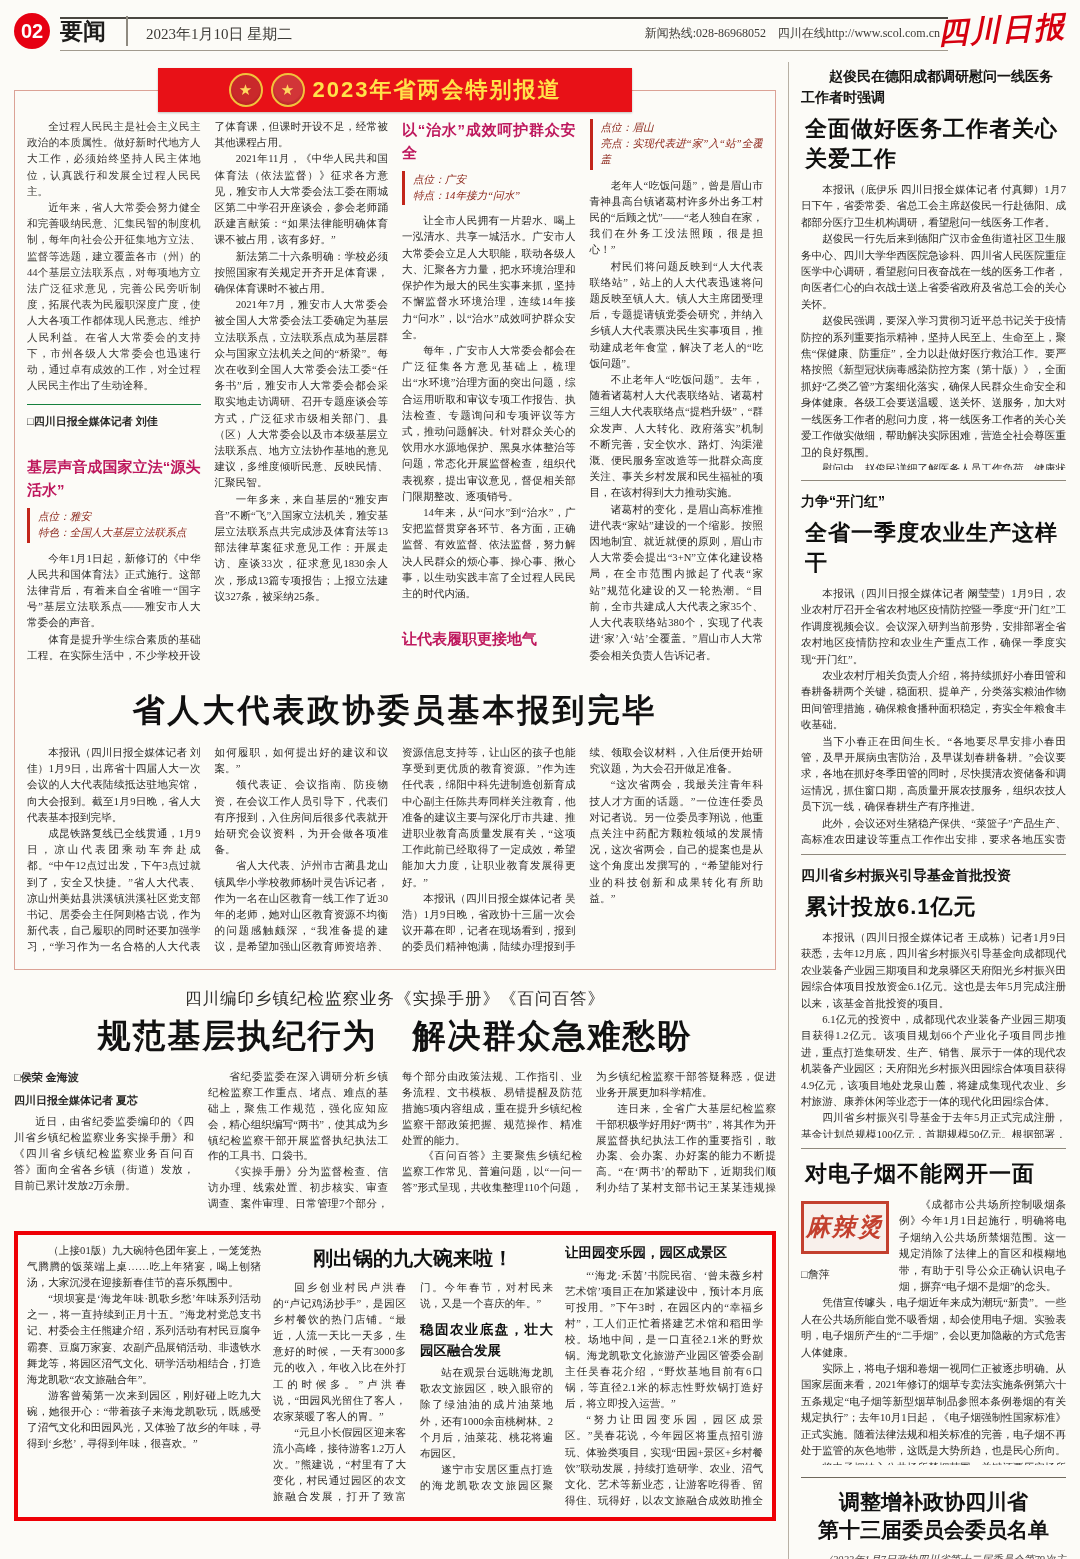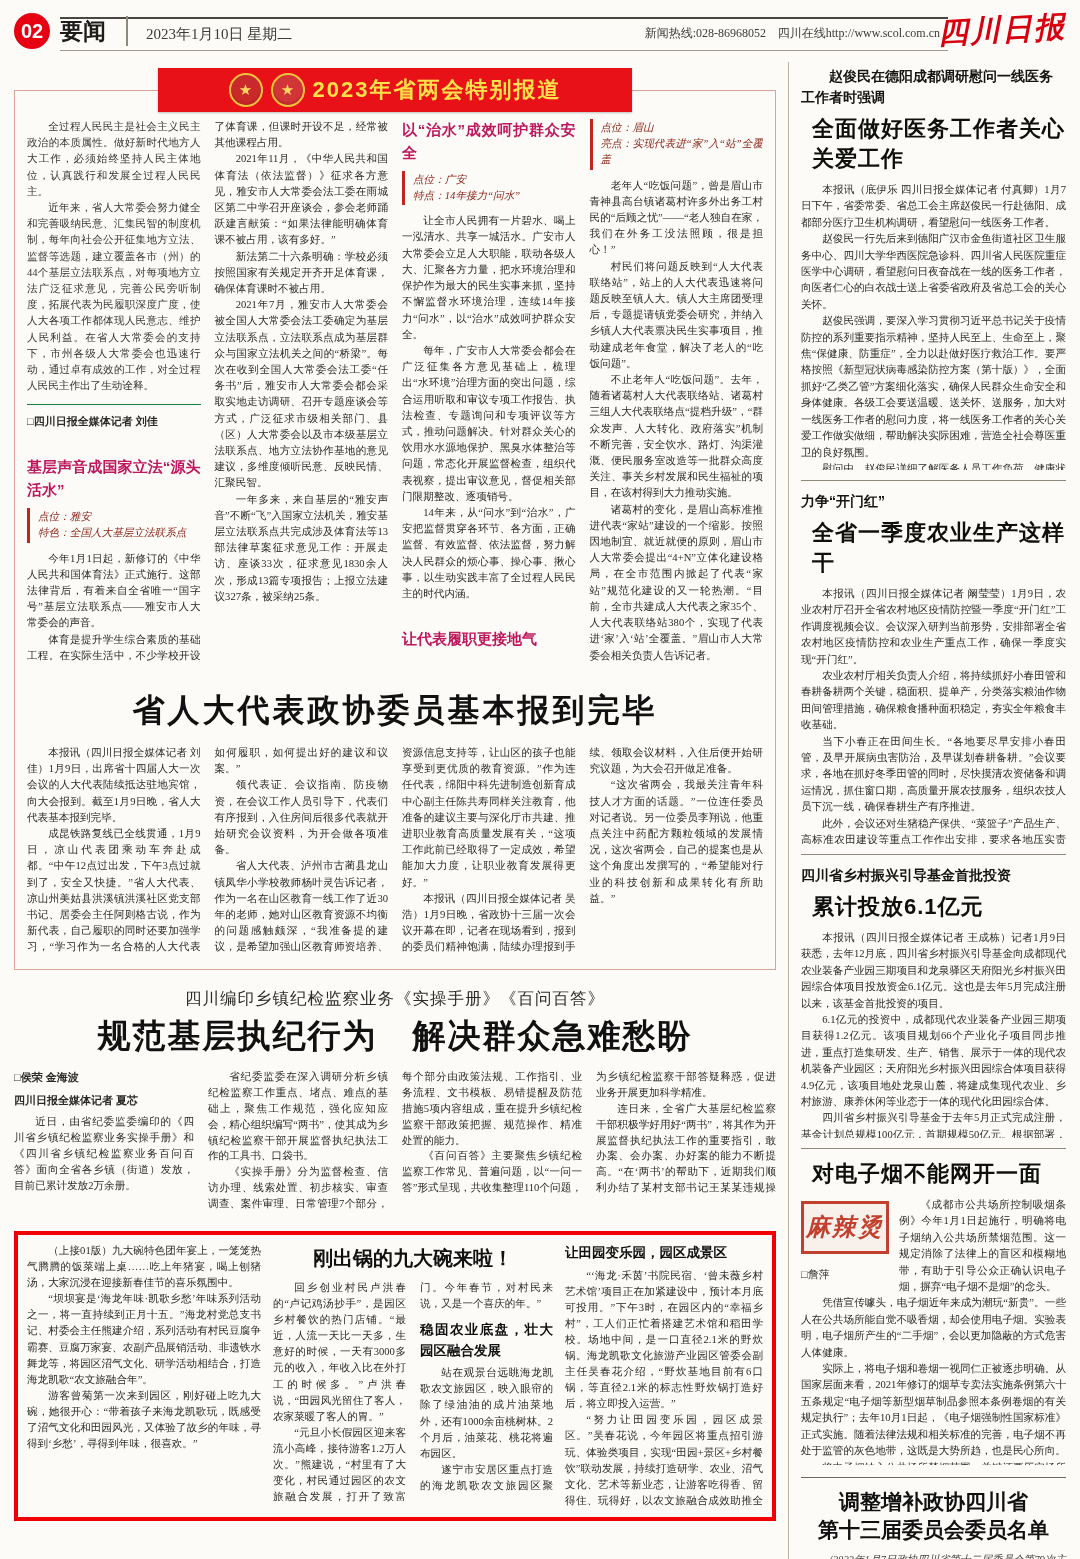--- a/index.html
+++ b/index.html
@@ -80,21 +80,21 @@
   .bc4{width:198px;font-size:10.6px;line-height:1.52;text-align:justify;overflow:hidden;}
   .bsub{font-family:"Liberation Sans",sans-serif;font-weight:bold;font-size:13.5px;
         margin:8px 0 4px 0;text-indent:0;color:#111;}
   .bsub.first{margin-top:0;}
 
   
   .r-kicker{font-family:"Liberation Sans",sans-serif;font-weight:bold;font-size:14px;
             line-height:1.5;text-indent:2em;color:#161513;}
   .r-kicker.noind{text-indent:0;}
   .r-head{font-family:"Liberation Sans",sans-serif;font-weight:bold;font-size:22px;
-          margin:6px 0 8px 11px;color:#0f0f0e;letter-spacing:1px;}
+          margin:6px 0 8px 4px;color:#0f0f0e;letter-spacing:1px;}
   .r-body{font-size:10.6px;line-height:1.55;text-align:justify;overflow:hidden;}
   .divider{border-top:1px solid #8f887c;margin:10px 0;}
   .seal-wrap{float:left;width:88px;margin:4px 10px 2px 0;}
   .seal{border:3px solid #c3402e;color:#c3402e;font-weight:bold;font-size:24px;
         font-style:italic;text-align:center;padding:5px 2px;letter-spacing:2px;
         background:rgba(195,64,46,.06);}
   .seal-author{margin-top:12px;font-size:11px;color:#2b2a28;}
   .namelist{border-top:1px solid #6f685c;margin-top:12px;padding-top:10px;}
   .nl-head{text-align:center;font-family:"Liberation Sans",sans-serif;font-weight:bold;
            font-size:21px;line-height:1.35;color:#111;}
@@ -158,21 +158,21 @@
           <p class="p">14年来，从“问水”到“治水”，广安把监督贯穿各环节、各方面，正确监督、有效监督、依法监督，努力解决人民群众的烦心事、操心事、揪心事，以生动实践丰富了全过程人民民主的时代内涵。</p>
 
           <h3 class="sub">让代表履职更接地气</h3>
           <div class="tags">
             <div>点位：眉山</div>
             <div>亮点：实现代表进“家”入“站”全覆盖</div>
           </div>
           <p class="p">老年人“吃饭问题”，曾是眉山市青神县高台镇诸葛村许多外出务工村民的“后顾之忧”——“老人独自在家，我们在外务工没法照顾，很是担心！”</p>
           <p class="p">村民们将问题反映到“人大代表联络站”，站上的人大代表迅速将问题反映至镇人大。镇人大主席团受理后，专题提请镇党委会研究，并纳入乡镇人大代表票决民生实事项目，推动建成老年食堂，解决了老人的“吃饭问题”。</p>
           <p class="p">不止老年人“吃饭问题”。去年，随着诸葛村人大代表联络站、诸葛村三组人大代表联络点“提档升级”，“群众发声、人大转化、政府落实”机制不断完善，安全饮水、路灯、沟渠灌溉、便民服务室改造等一批群众高度关注、事关乡村发展和民生福祉的项目，在该村得到大力推动实施。</p>
-          <p class="p">诸葛村的变化，是眉山高标准推进代表“家站”建设的一个缩影。按照因地制宜、就近就便的原则，眉山市人大常委会提出“4+N”立体化建设格局，在全市范围内掀起了代表“家站”规范化建设的又一轮热潮。“目前，全市共建成人大代表之家35个、人大代表联络站380个，实现了代表进‘家’入‘站’全覆盖。”眉山市人大常委会相关负责人告诉记者。</p>
+          <p class="p">诸葛村的变化，是眉山高标准推进代表“家站”建设的一个缩影。按照因地制宜、就近就便的原则，眉山市人大常委会提出“3+N”立体化建设格局，在全市范围内掀起了代表“家站”规范化建设的又一轮热潮。“目前，全市共建成人大代表之家35个、人大代表联络站380个，实现了代表进‘家’入‘站’全覆盖。”眉山市人大常委会相关负责人告诉记者。</p>
           <p class="p">人大代表“家站”是人大代表密切联系群众的“连心桥”和为人民服务的主阵地，更是践行全过程人民民主的重要平台和有力抓手。去年10月，省人大常委会出台《关于进一步规范和加强四川省“代表之家”“代表联络站”等人大代表联系人民群众工作平台建设运行的指导意见》，确保全省代表“家站”建设运行更加规范化、标准化、专业化。</p>
 
         </div>
 
         <h2 class="h-report">省人大代表政协委员基本报到完毕</h2>
         <div class="cols4b">
           <p class="p">本报讯（四川日报全媒体记者 刘佳）1月9日，出席省十四届人大一次会议的人大代表陆续抵达驻地宾馆，向大会报到。截至1月9日晚，省人大代表基本报到完毕。</p>
           <p class="p">成昆铁路复线已全线贯通，1月9日，凉山代表团乘动车奔赴成都。“中午12点过出发，下午3点过就到了，安全又快捷。”省人大代表、凉山州美姑县洪溪镇洪溪社区党支部书记、居委会主任阿则格古说，作为新代表，自己履职的同时还要加强学习，“学习作为一名合格的人大代表如何履职，如何提出好的建议和议案。”</p>
           <p class="p">领代表证、会议指南、防疫物资，在会议工作人员引导下，代表们有序报到，入住房间后很多代表就开始研究会议资料，为开会做各项准备。</p>
           <p class="p">省人大代表、泸州市古蔺县龙山镇凤华小学校教师杨叶灵告诉记者，作为一名在山区教育一线工作了近30年的老师，她对山区教育资源不均衡的问题感触颇深，“我准备提的建议，是希望加强山区教育师资培养、资源信息支持等，让山区的孩子也能享受到更优质的教育资源。”作为连任代表，绵阳中科先进制造创新育成中心副主任陈共寿同样关注教育，他准备的建议主要与深化厅市共建、推进职业教育高质量发展有关，“这项工作此前已经取得了一定成效，希望能加大力度，让职业教育发展得更好。”</p>

